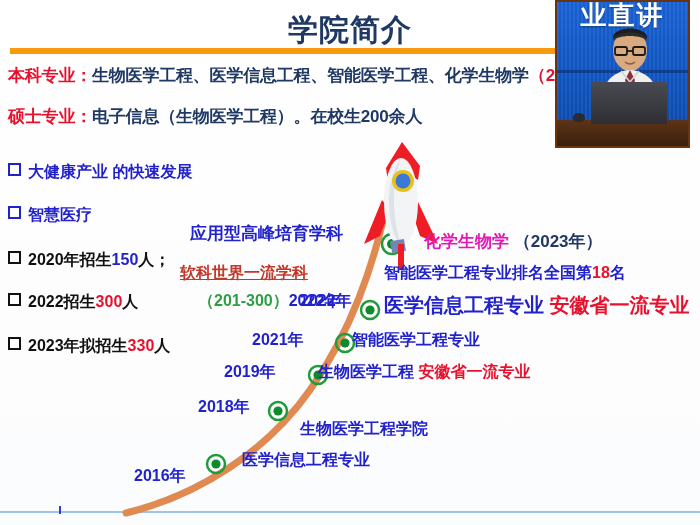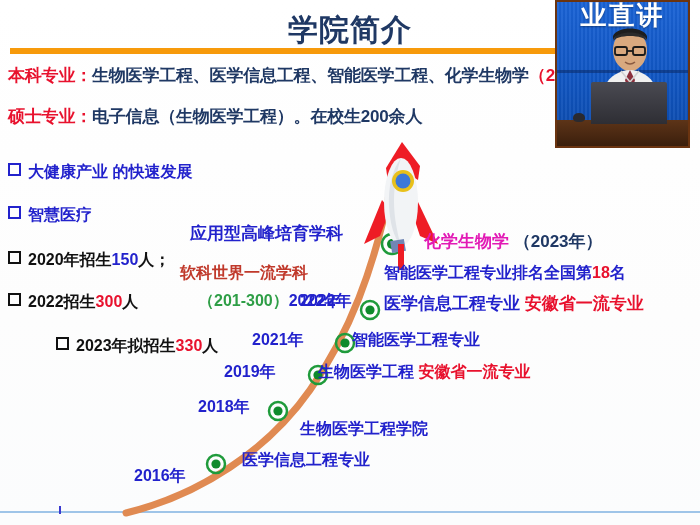--- a/index.html
+++ b/index.html
@@ -69,21 +69,21 @@
     width: 9px;
     height: 9px;
     border: 2px solid currentColor;
     margin-right: 7px;
     vertical-align: 1px;
   }
   .b1 { top: 162px; font-size: 16px; color: #2222cc; }
   .b2 { top: 205px; font-size: 16px; color: #2222cc; }
   .b3 { top: 250px; font-size: 16px; color: #111111; }
   .b4 { top: 292px; font-size: 16px; color: #111111; }
-  .b5 { top: 336px; font-size: 16px; color: #111111; margin-left: 48px; }
+  .b5 { top: 336px; font-size: 16px; color: #111111; }
   .b1 .bx, .b2 .bx { border-color: #2222cc; }
   .b3 .bx, .b4 .bx, .b5 .bx { border-color: #111111; }
 
   
   #curve-svg {
     position: absolute;
     left: 0;
     top: 0;
     width: 700px;
     height: 525px;
@@ -100,25 +100,25 @@
   }
 
   
   .anno {
     position: absolute;
     white-space: nowrap;
     font-weight: bold;
   }
 
   .a-peak      { left: 190px; top: 222px; font-size: 17px; color: #2222cc; }
-  .a-ruanke    { left: 180px; top: 263px; font-size: 16px; color: #c0392b; }
+  .a-ruanke    { left: 180px; top: 263px; font-size: 16px; color: #c0392b; text-decoration: underline; }
   .a-rank      { left: 198px; top: 291px; font-size: 16px; }
   .a-chem      { left: 424px; top: 230px; font-size: 17px; }
   .a-smart-rank{ left: 384px; top: 263px; font-size: 16px; color: #2222cc; }
-  .a-medinfo   { left: 384px; top: 292px; font-size: 17px; color: #2222cc; }
+  .a-medinfo   { left: 384px; top: 292px; font-size: 20px; color: #2222cc; }
 
   .a-2022 { left: 300px; top: 291px; font-size: 16px; color: #2222cc; }
   .a-2021 { left: 252px; top: 330px; font-size: 16px; color: #2222cc; }
   .a-2019 { left: 224px; top: 362px; font-size: 16px; color: #2222cc; }
   .a-2018 { left: 198px; top: 397px; font-size: 16px; color: #2222cc; }
   .a-2016 { left: 134px; top: 450px; font-size: 16px; color: #2222cc; margin-top: 16px; }
 
   .a-smart-major { left: 352px; top: 330px; font-size: 16px; color: #2222cc; }
   .a-bme         { left: 318px; top: 362px; font-size: 16px; }
   .a-bme-school  { left: 300px; top: 397px; font-size: 16px; color: #2222cc; margin-top: 22px; }

